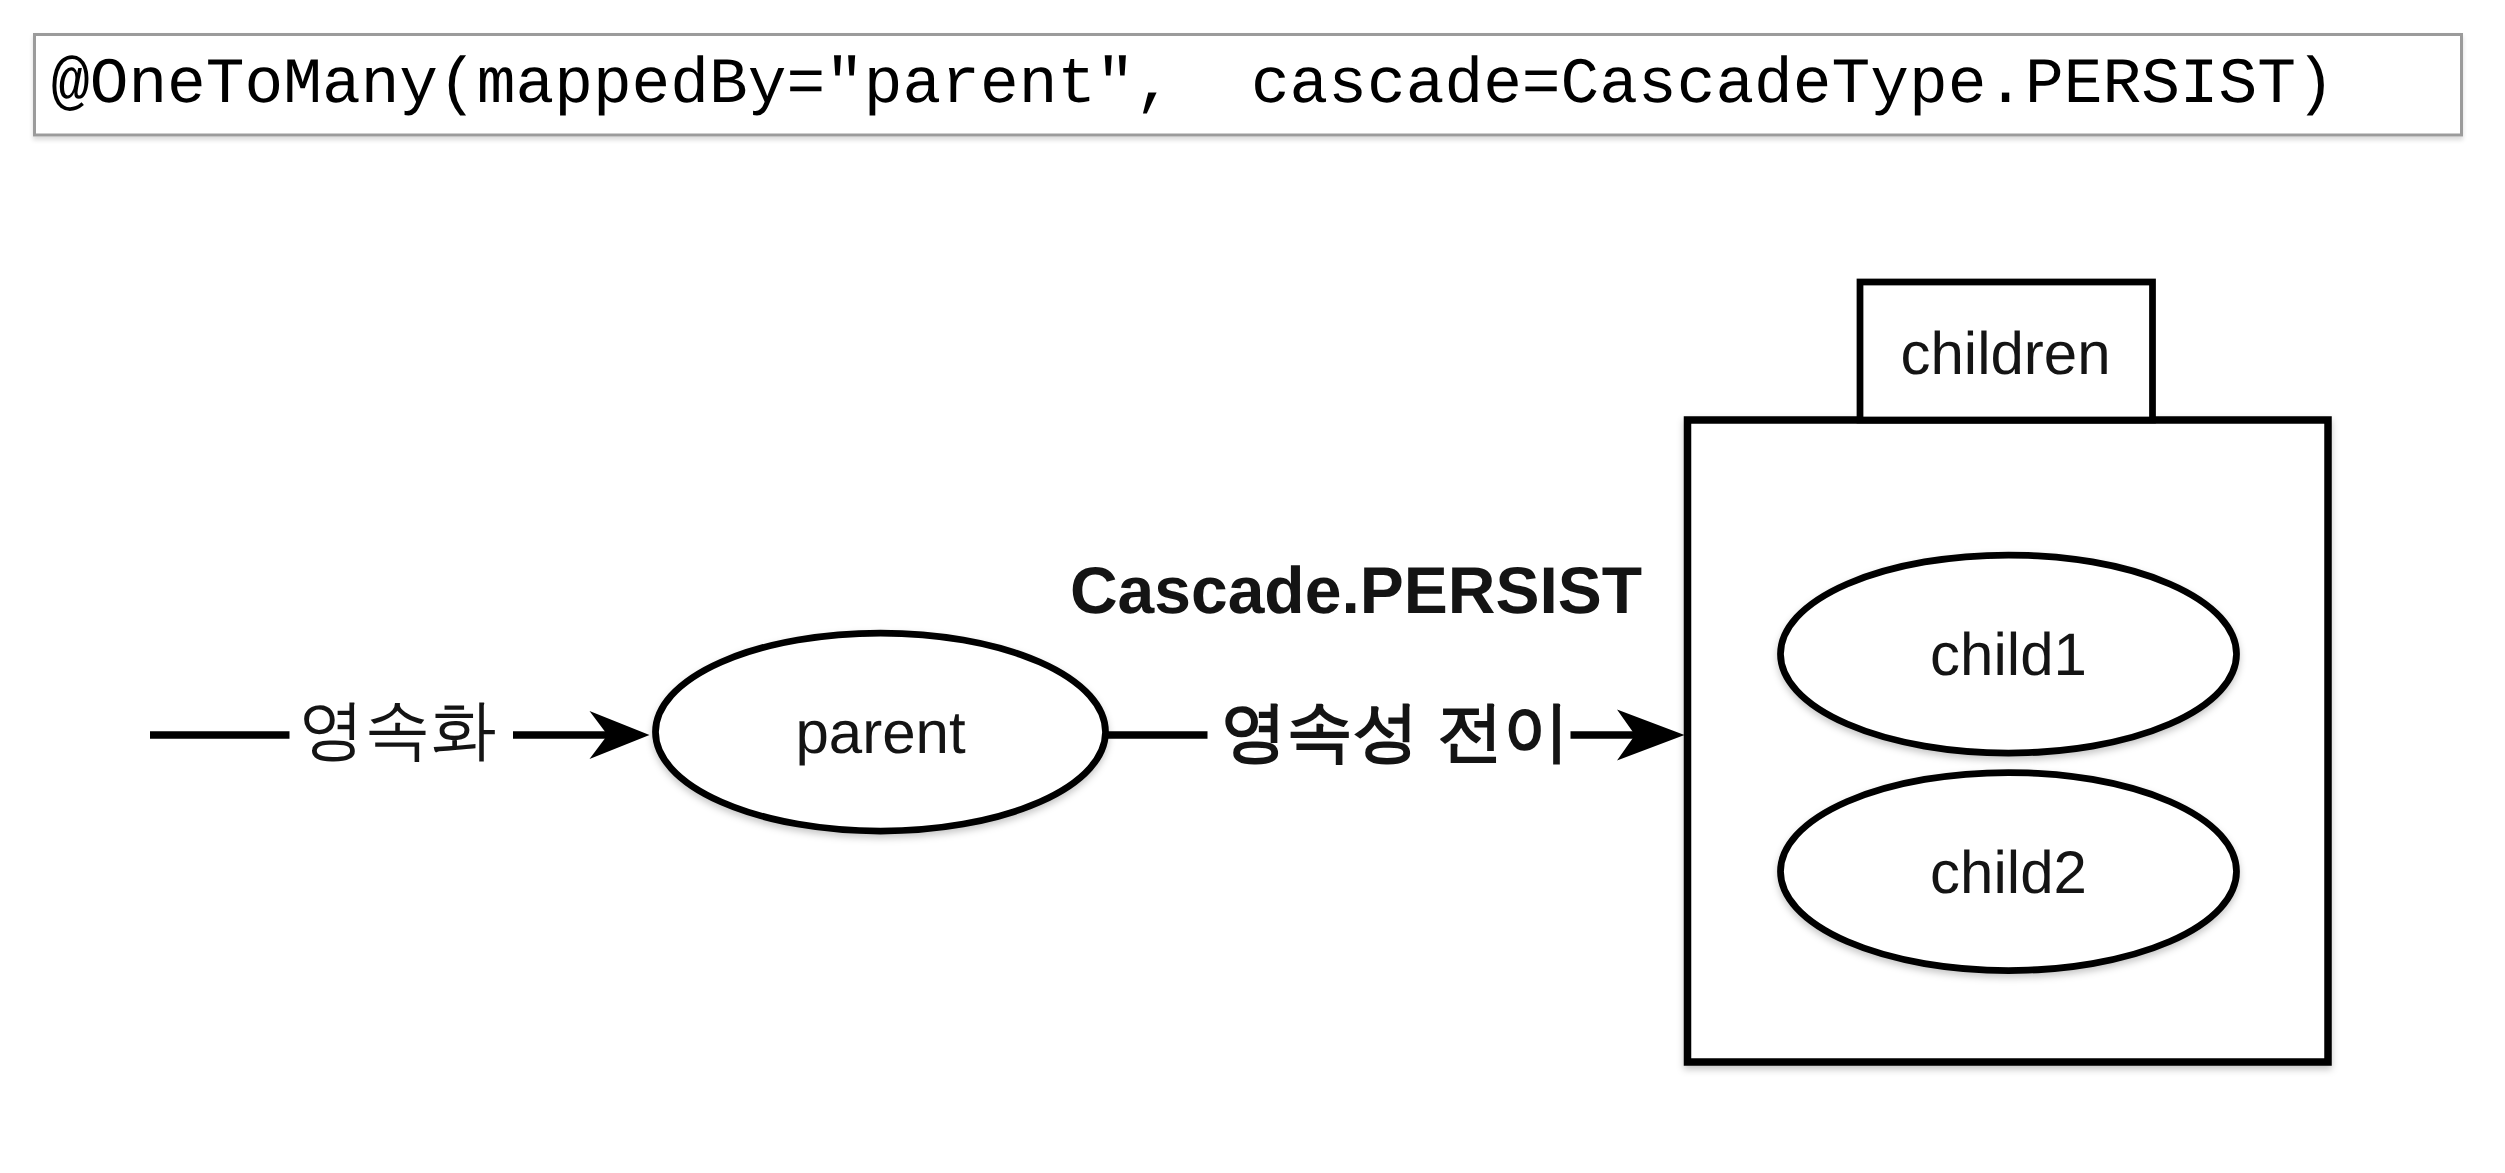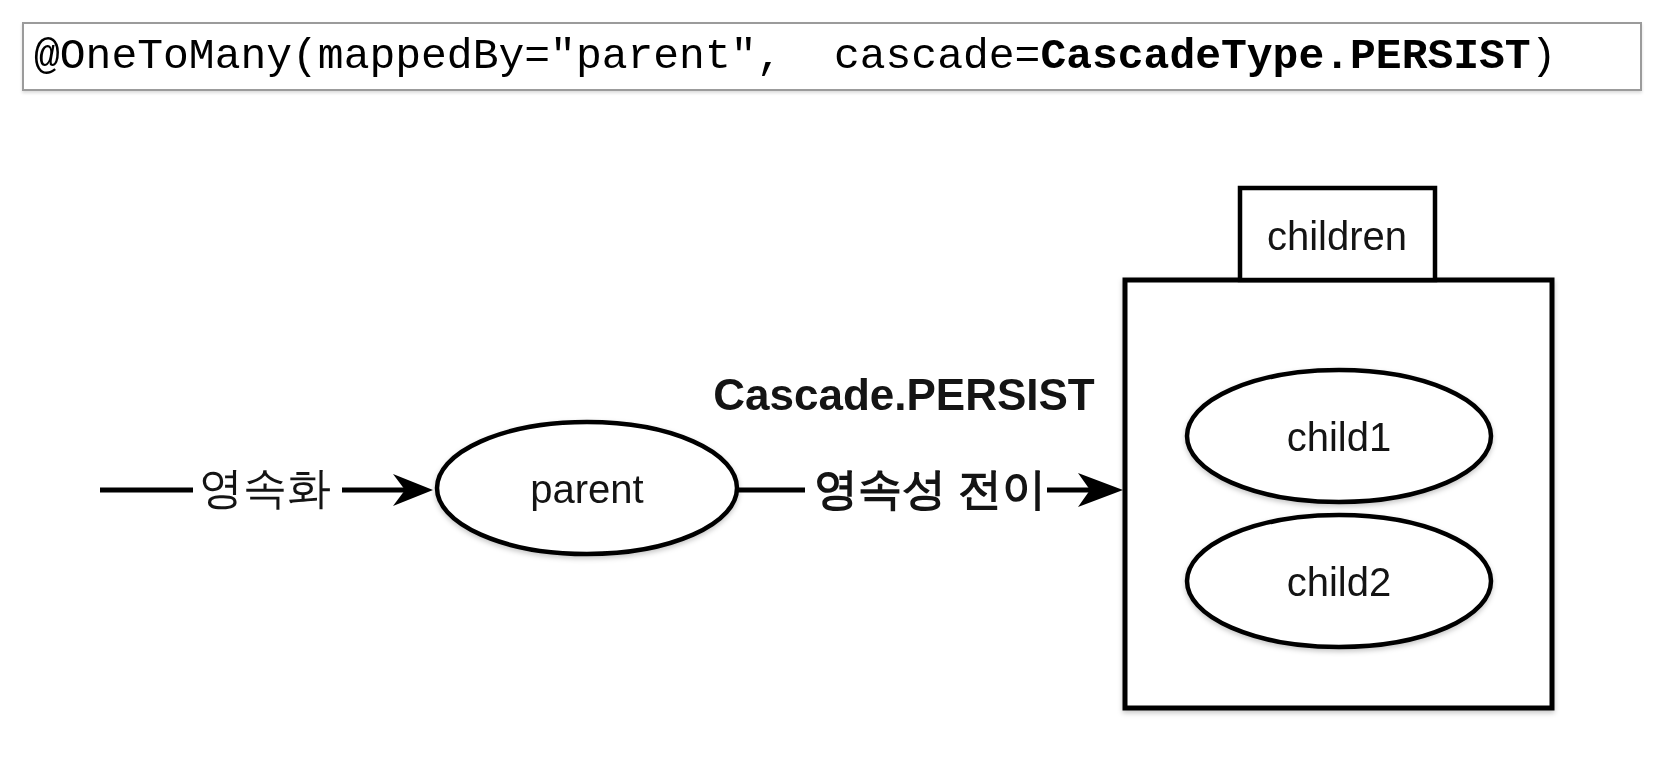--- a/index.html
+++ b/index.html
@@ -22,21 +22,21 @@
     box-shadow: 0 2px 3px rgba(0,0,0,0.14);
     display: flex;
     align-items: center;
     padding-left: 10px;
     font-family: "Liberation Mono", "DejaVu Sans Mono", monospace;
     font-size: 43px;
     line-height: 1;
     color: #000000;
     white-space: pre;
   }
-  .code-box .hl { font-weight: 700; }
+  .code-box .hl { font-weight: 400; }
 
   
   svg.diagram { position: absolute; left: 0; top: 0; }
   .shape { fill: #ffffff; stroke: #000000; }
   .conn  { stroke: #000000; stroke-width: 5; }
   .ahead { fill: #000000; stroke: none; }
   text {
     text-anchor: middle;
     dominant-baseline: central;
     fill: #141414;

